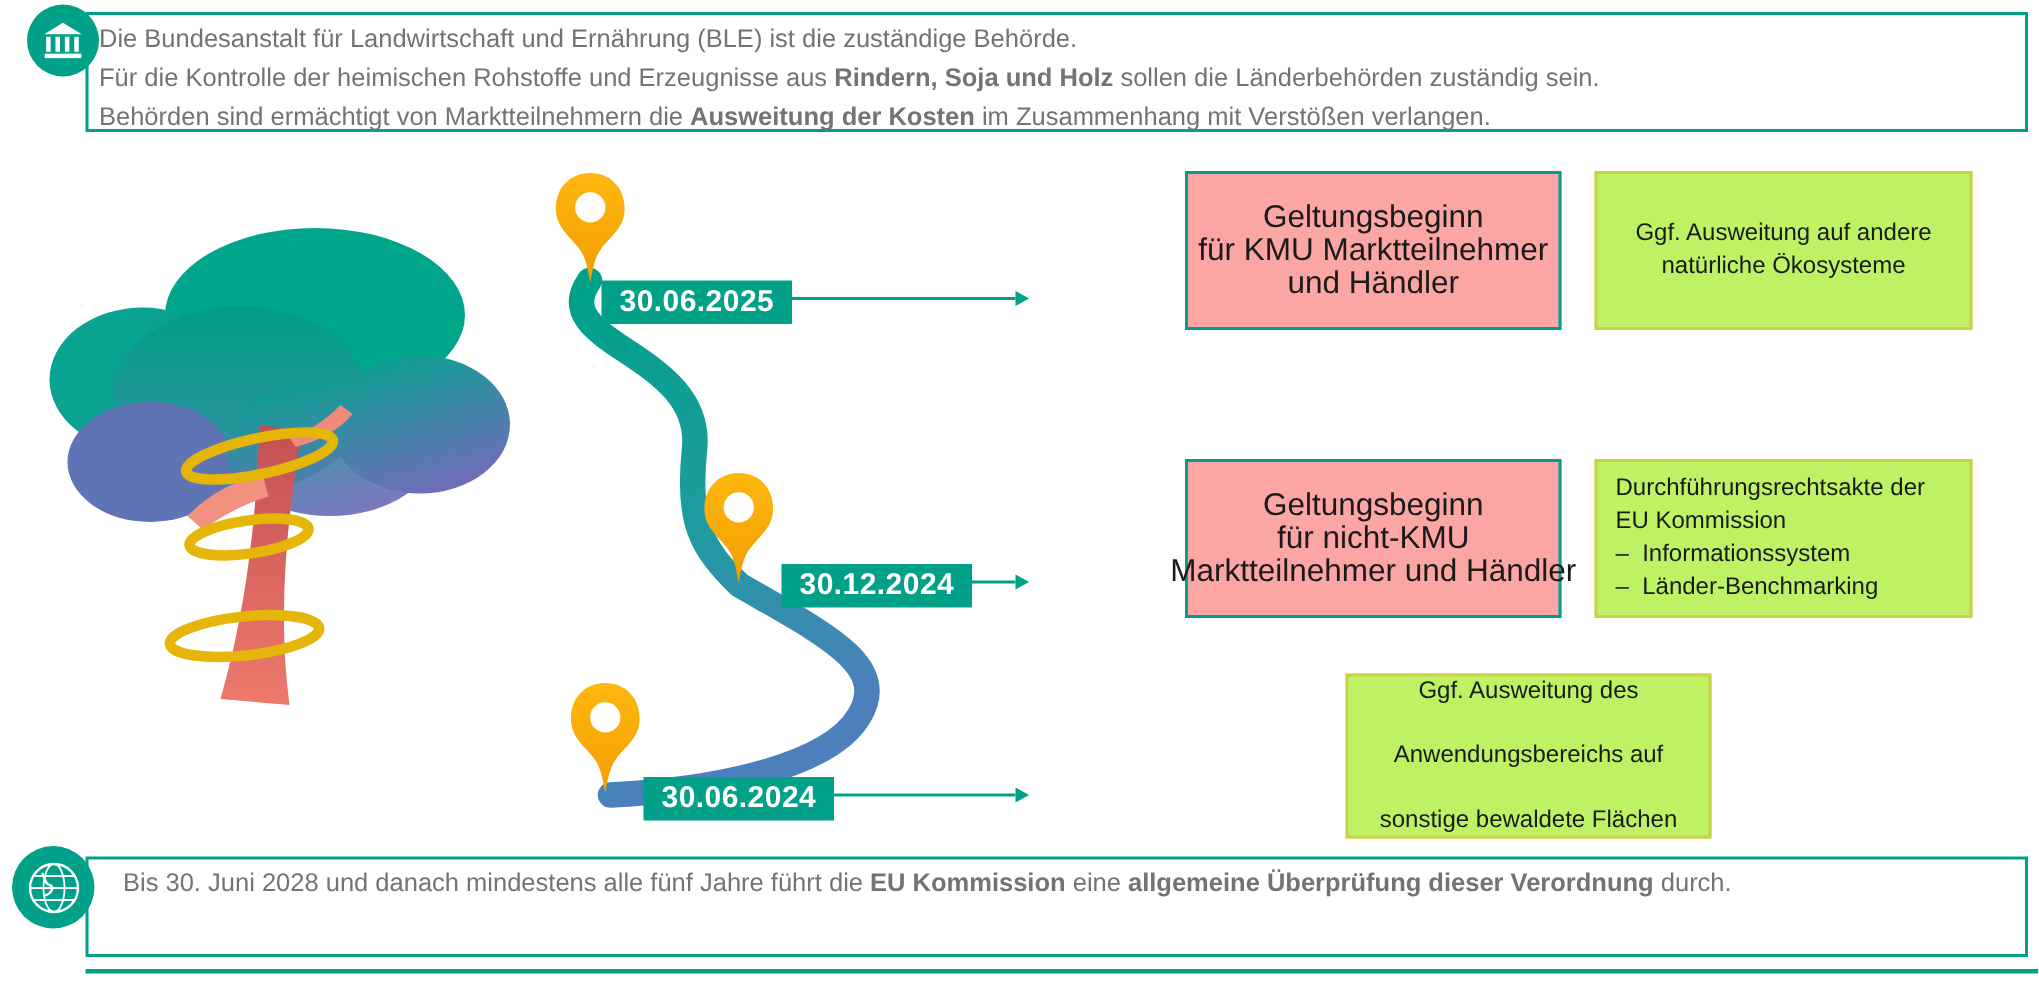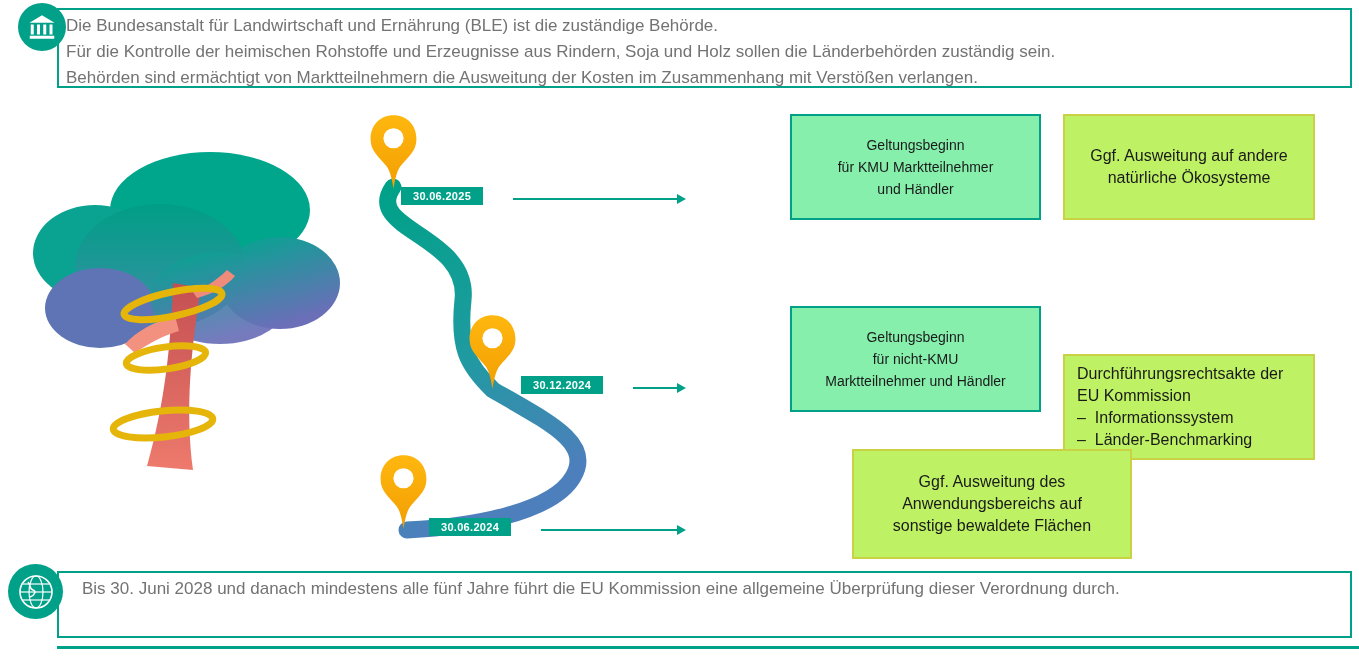--- a/index.html
+++ b/index.html
@@ -1,42 +1,42 @@
 <!DOCTYPE html>
 <html><head>
 <meta charset="utf-8">
 <style>
   html,body{margin:0;padding:0;background:#fff;font-family:"Liberation Sans","DejaVu Sans",sans-serif;}
   #canvas{position:relative;width:1359px;height:660px;background:#ffffff;overflow:hidden;}
 
   
   .frame-box{position:absolute;background:#ffffff;border:2px solid #00A188;box-sizing:border-box;}
   .frame-text{position:absolute;font-size:17px;color:#737373;line-height:26px;}
-  .b{font-weight:normal;}
+  .b{font-weight:bold;}
 
   
   .badge{position:absolute;border-radius:50%;background:#00A188;display:flex;align-items:center;justify-content:center;z-index:5;}
 
   
-  .date-label{position:absolute;background:#00A188;color:#ffffff;font-weight:bold;font-size:11px;
+  .date-label{position:absolute;background:#00A188;color:#ffffff;font-weight:bold;font-size:20px;
               padding:3px 12px;letter-spacing:.3px;z-index:4;white-space:nowrap;}
 
   
   .arrow{position:absolute;height:2px;background:#00A188;z-index:3;}
   .arrow::after{content:"";position:absolute;right:-9px;top:-4px;border-left:9px solid #00A188;
                 border-top:5px solid transparent;border-bottom:5px solid transparent;}
 
   
-  .gray-box{position:absolute;background:#86efac;border:2px solid #00A188;box-sizing:border-box;
+  .gray-box{position:absolute;background:#fca5a5;border:2px solid #00A188;box-sizing:border-box;
             display:flex;flex-direction:column;align-items:center;justify-content:center;
-            font-size:14px;line-height:22px;color:#1a1a1a;text-align:center;}
+            font-size:21px;line-height:22px;color:#1a1a1a;text-align:center;}
   .lime-box{position:absolute;background:#bef264;border:2px solid #C9D244;box-sizing:border-box;
             display:flex;flex-direction:column;align-items:center;justify-content:center;
             font-size:16px;line-height:22px;color:#1a1a1a;text-align:center;}
-  .lime-box.left{align-items:flex-start;text-align:center;padding-left:12px;padding-right:20px;margin-top:48px;}
+  .lime-box.left{align-items:flex-start;text-align:center;padding-left:12px;padding-right:20px;}
   .bx-line{white-space:pre;}
 
   .abs{position:absolute;}
   .divider{position:absolute;background:#00A188;}
 </style>
 </head>
 <body>
 
 <div id="canvas">
 
@@ -155,21 +155,21 @@
     <div class="bx-line">Marktteilnehmer und Händler</div>
   </div>
 
   <div class="lime-box left" style="left:1063px;top:306px;width:252px;height:106px;">
     <div class="bx-line">Durchführungsrechtsakte der</div>
     <div class="bx-line">EU Kommission</div>
     <div class="bx-line">–  Informationssystem</div>
     <div class="bx-line">–  Länder-Benchmarking</div>
   </div>
 
-  <div class="lime-box" style="left:852px;top:449px;width:280px;height:110px;">
+  <div class="lime-box" style="left:897px;top:449px;width:244px;height:110px;gap:21px;">
     <div class="bx-line">Ggf. Ausweitung des</div>
     <div class="bx-line">Anwendungsbereichs auf</div>
     <div class="bx-line">sonstige bewaldete Flächen</div>
   </div>
 
   <div class="frame-box" style="left:57px;top:571px;width:1295px;height:67px;"></div>
 
   <div class="badge" style="left:8px;top:564px;width:55px;height:55px;">
     <svg width="40" height="40" viewBox="0 0 40 40">
       <circle cx="20" cy="20" r="16" fill="none" stroke="#ffffff" stroke-width="1.6"></circle>

